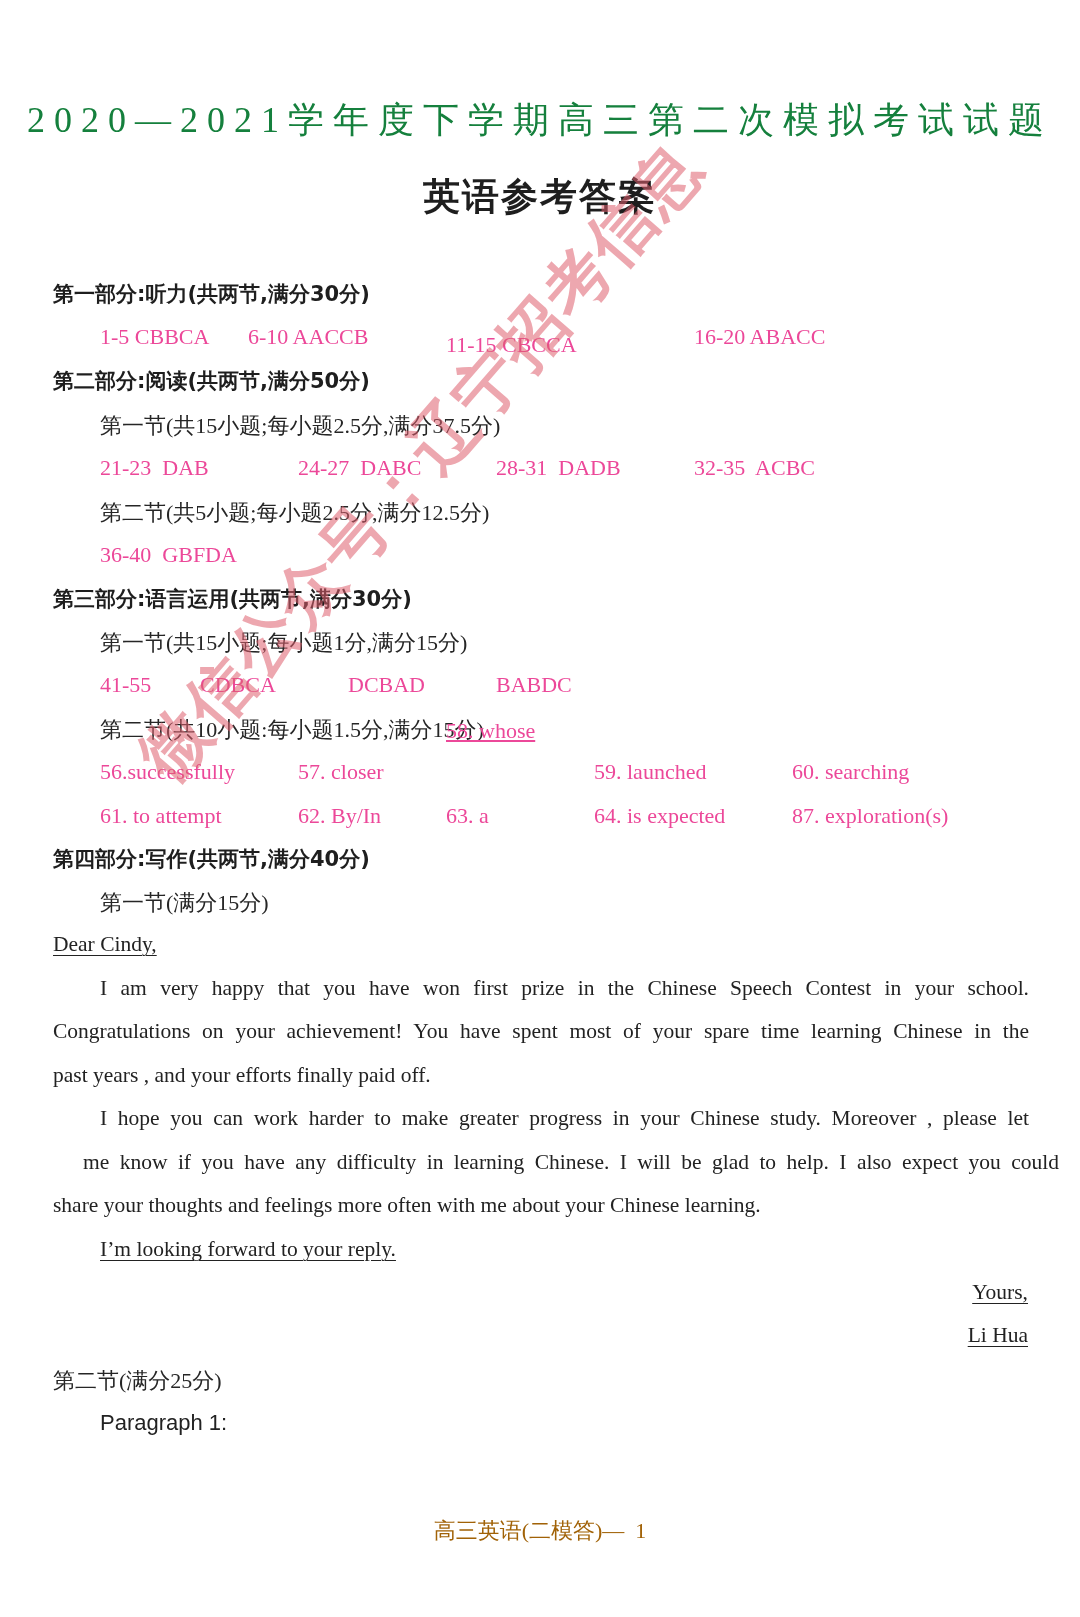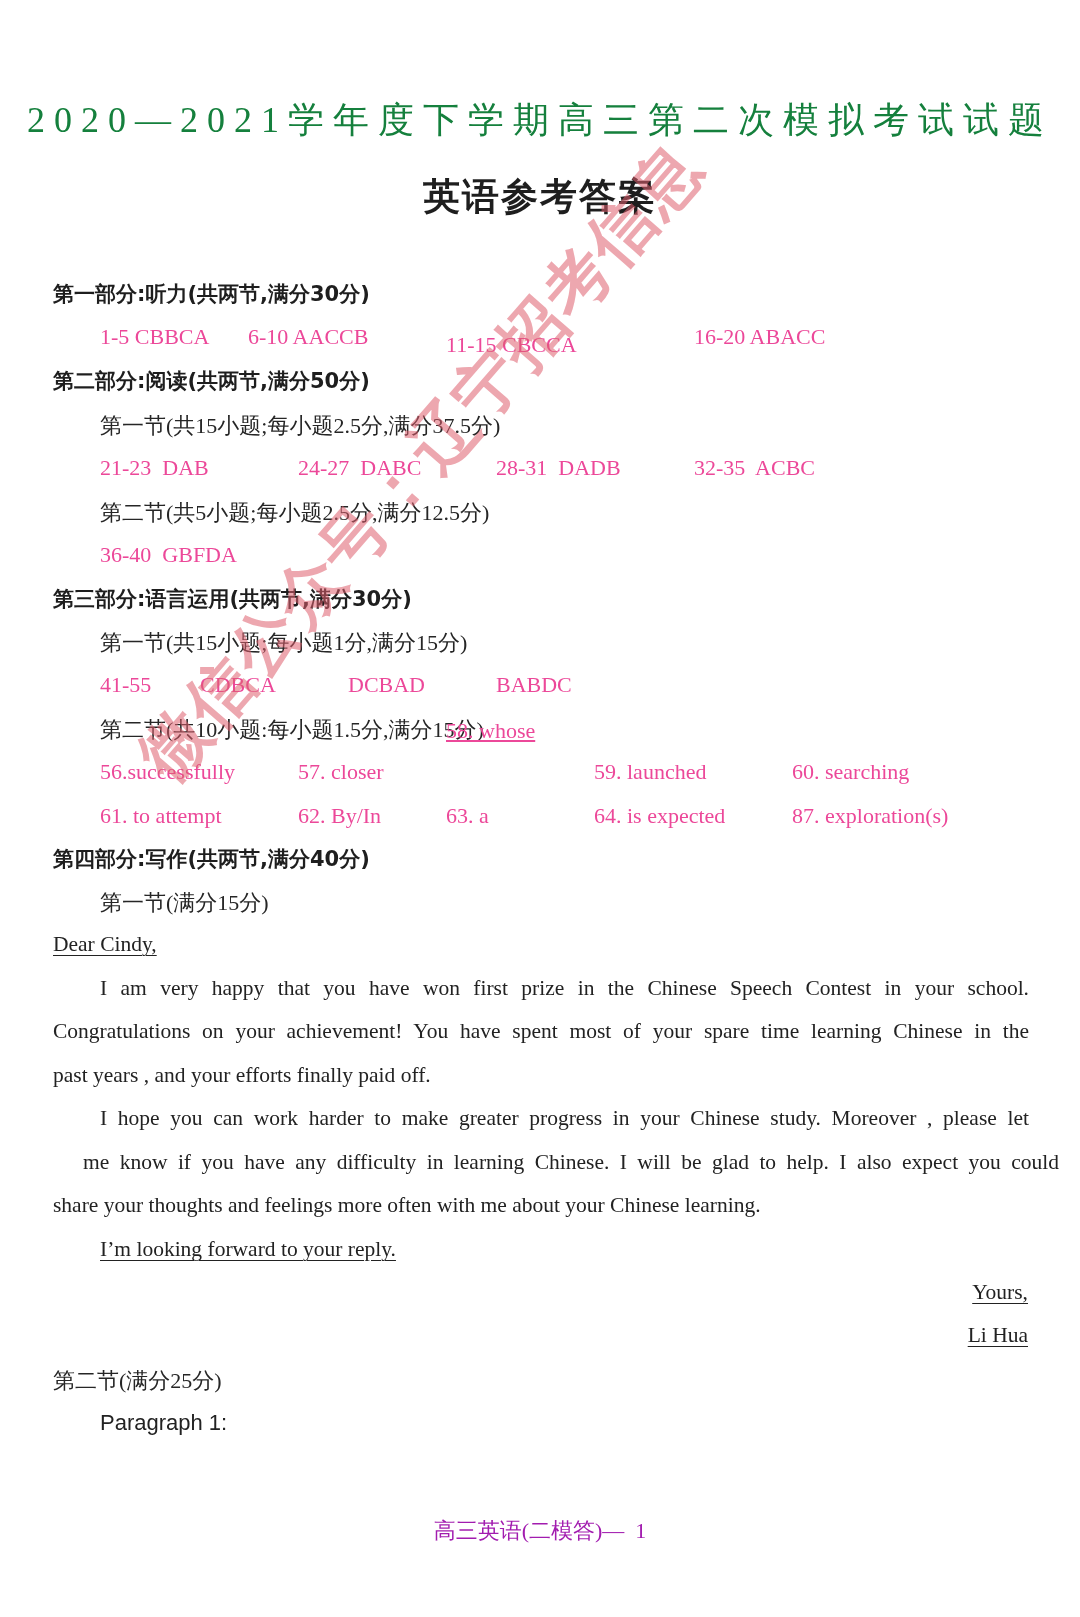--- a/index.html
+++ b/index.html
@@ -23,21 +23,21 @@
     font-size: 21px; color: #1e1e1e; left: 53px;
   }
   .sec { font-size: 22px; left: 100px; color: #262626; }
   .ans { font-size: 22px; color: #ec4899; }
   .letter { font-size: 21.5px; color: #222; }
   .u { text-decoration: underline; text-underline-offset: 4px; text-decoration-thickness: 1px; }
   .justify { left: 53px; width: 976px; text-align: justify; text-align-last: justify; }
   .para-label {
     font-family: "Liberation Sans", sans-serif; font-size: 22px; left: 100px; color: #222;
   }
-  .footer { font-size: 22px; color: #a21caf; left: 0; width: 1080px; text-align: center; top: 1516px; }
+  .footer { font-size: 22px; color: #a16207; left: 0; width: 1080px; text-align: center; top: 1516px; }
   .watermark {
     position: absolute; left: 120px; top: 740px;
     transform: rotate(-49deg); transform-origin: left top;
     font-family: "DejaVu Sans", sans-serif; font-weight: bold;
     font-size: 66px; color: rgba(222, 95, 110, 0.55);
     letter-spacing: 2px; white-space: nowrap; pointer-events: none;
   }
 </style>
 </head>
 <body>

